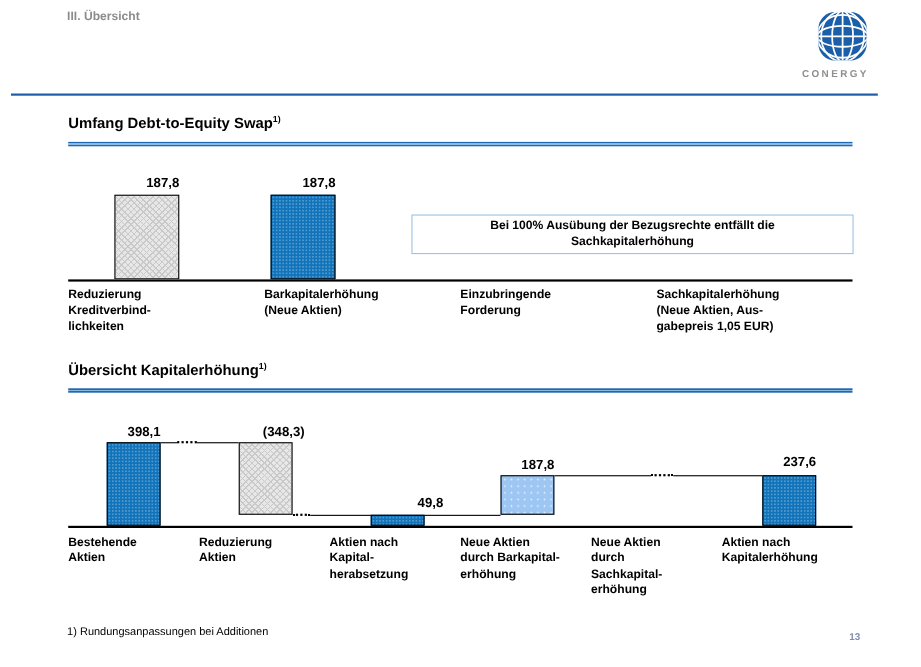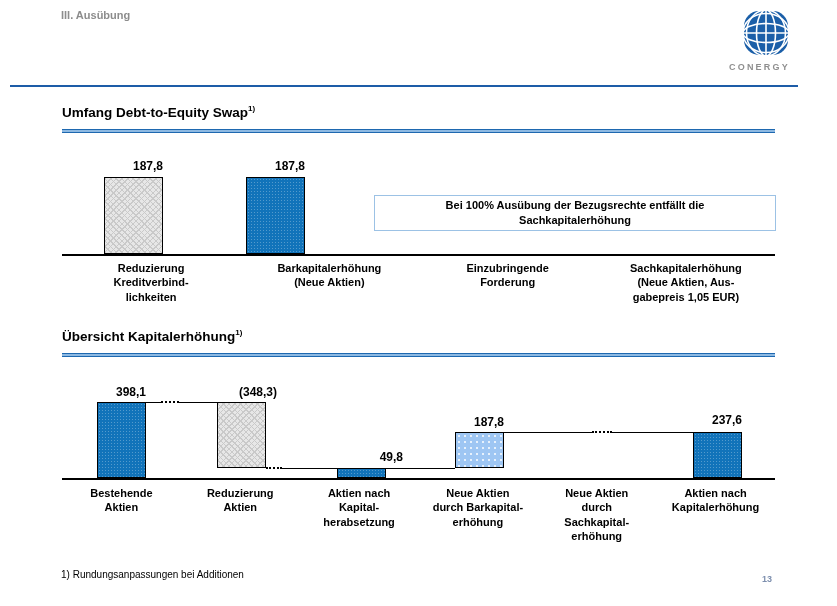--- a/index.html
+++ b/index.html
@@ -43,33 +43,33 @@
   .val{position:absolute;font-size:12px;font-weight:bold;text-align:right;white-space:nowrap;}
   .conn{position:absolute;height:0;border-top:1px solid #000;}
   .conn-dot{position:absolute;height:0;border-top:2px dotted #000;}
   .callout{position:absolute;left:312px;top:56px;width:392px;border:1.5px solid #9cc2e5;
     padding:2px 4px;font-size:11px;font-weight:bold;text-align:center;
     white-space:pre-line;line-height:1.35;background:#fff;}
   
   .cats{left:62px;width:713px;display:flex;}
   .cats1{top:261px;}
   .cats2{top:486px;}
-  .cat{flex:1 1 0;text-align:center;font-size:11px;font-weight:bold;
+  .cat{flex:1 1 0;text-align:left;font-size:11px;font-weight:bold;
     white-space:pre-line;line-height:1.3;}
   
   .footnote{left:61px;top:569px;font-size:10px;}
-  .page-number{left:762px;top:574px;width:30px;
+  .page-number{left:762px;top:574px;width:30px;text-align:center;
     font-size:9px;font-weight:bold;color:#7d8fae;}
 </style>
 </head>
 <body>
 
 <div class="slide">
 
-  <div class="abs eyebrow">III. Ausübung</div>
+  <div class="abs eyebrow">III. Übersicht</div>
 
   <div class="abs logo-icon">
     <svg width="50" height="50" viewBox="0 0 50 50">
       <defs>
           <clipPath id="sq">
             <rect x="3" y="3" width="44" height="44" rx="15"></rect>
           </clipPath>
         </defs>
       <rect x="3" y="3" width="44" height="44" rx="15" fill="#1b5fa8"></rect>
       <g clip-path="url(#sq)" stroke="#ffffff" stroke-width="1.6" fill="none">

